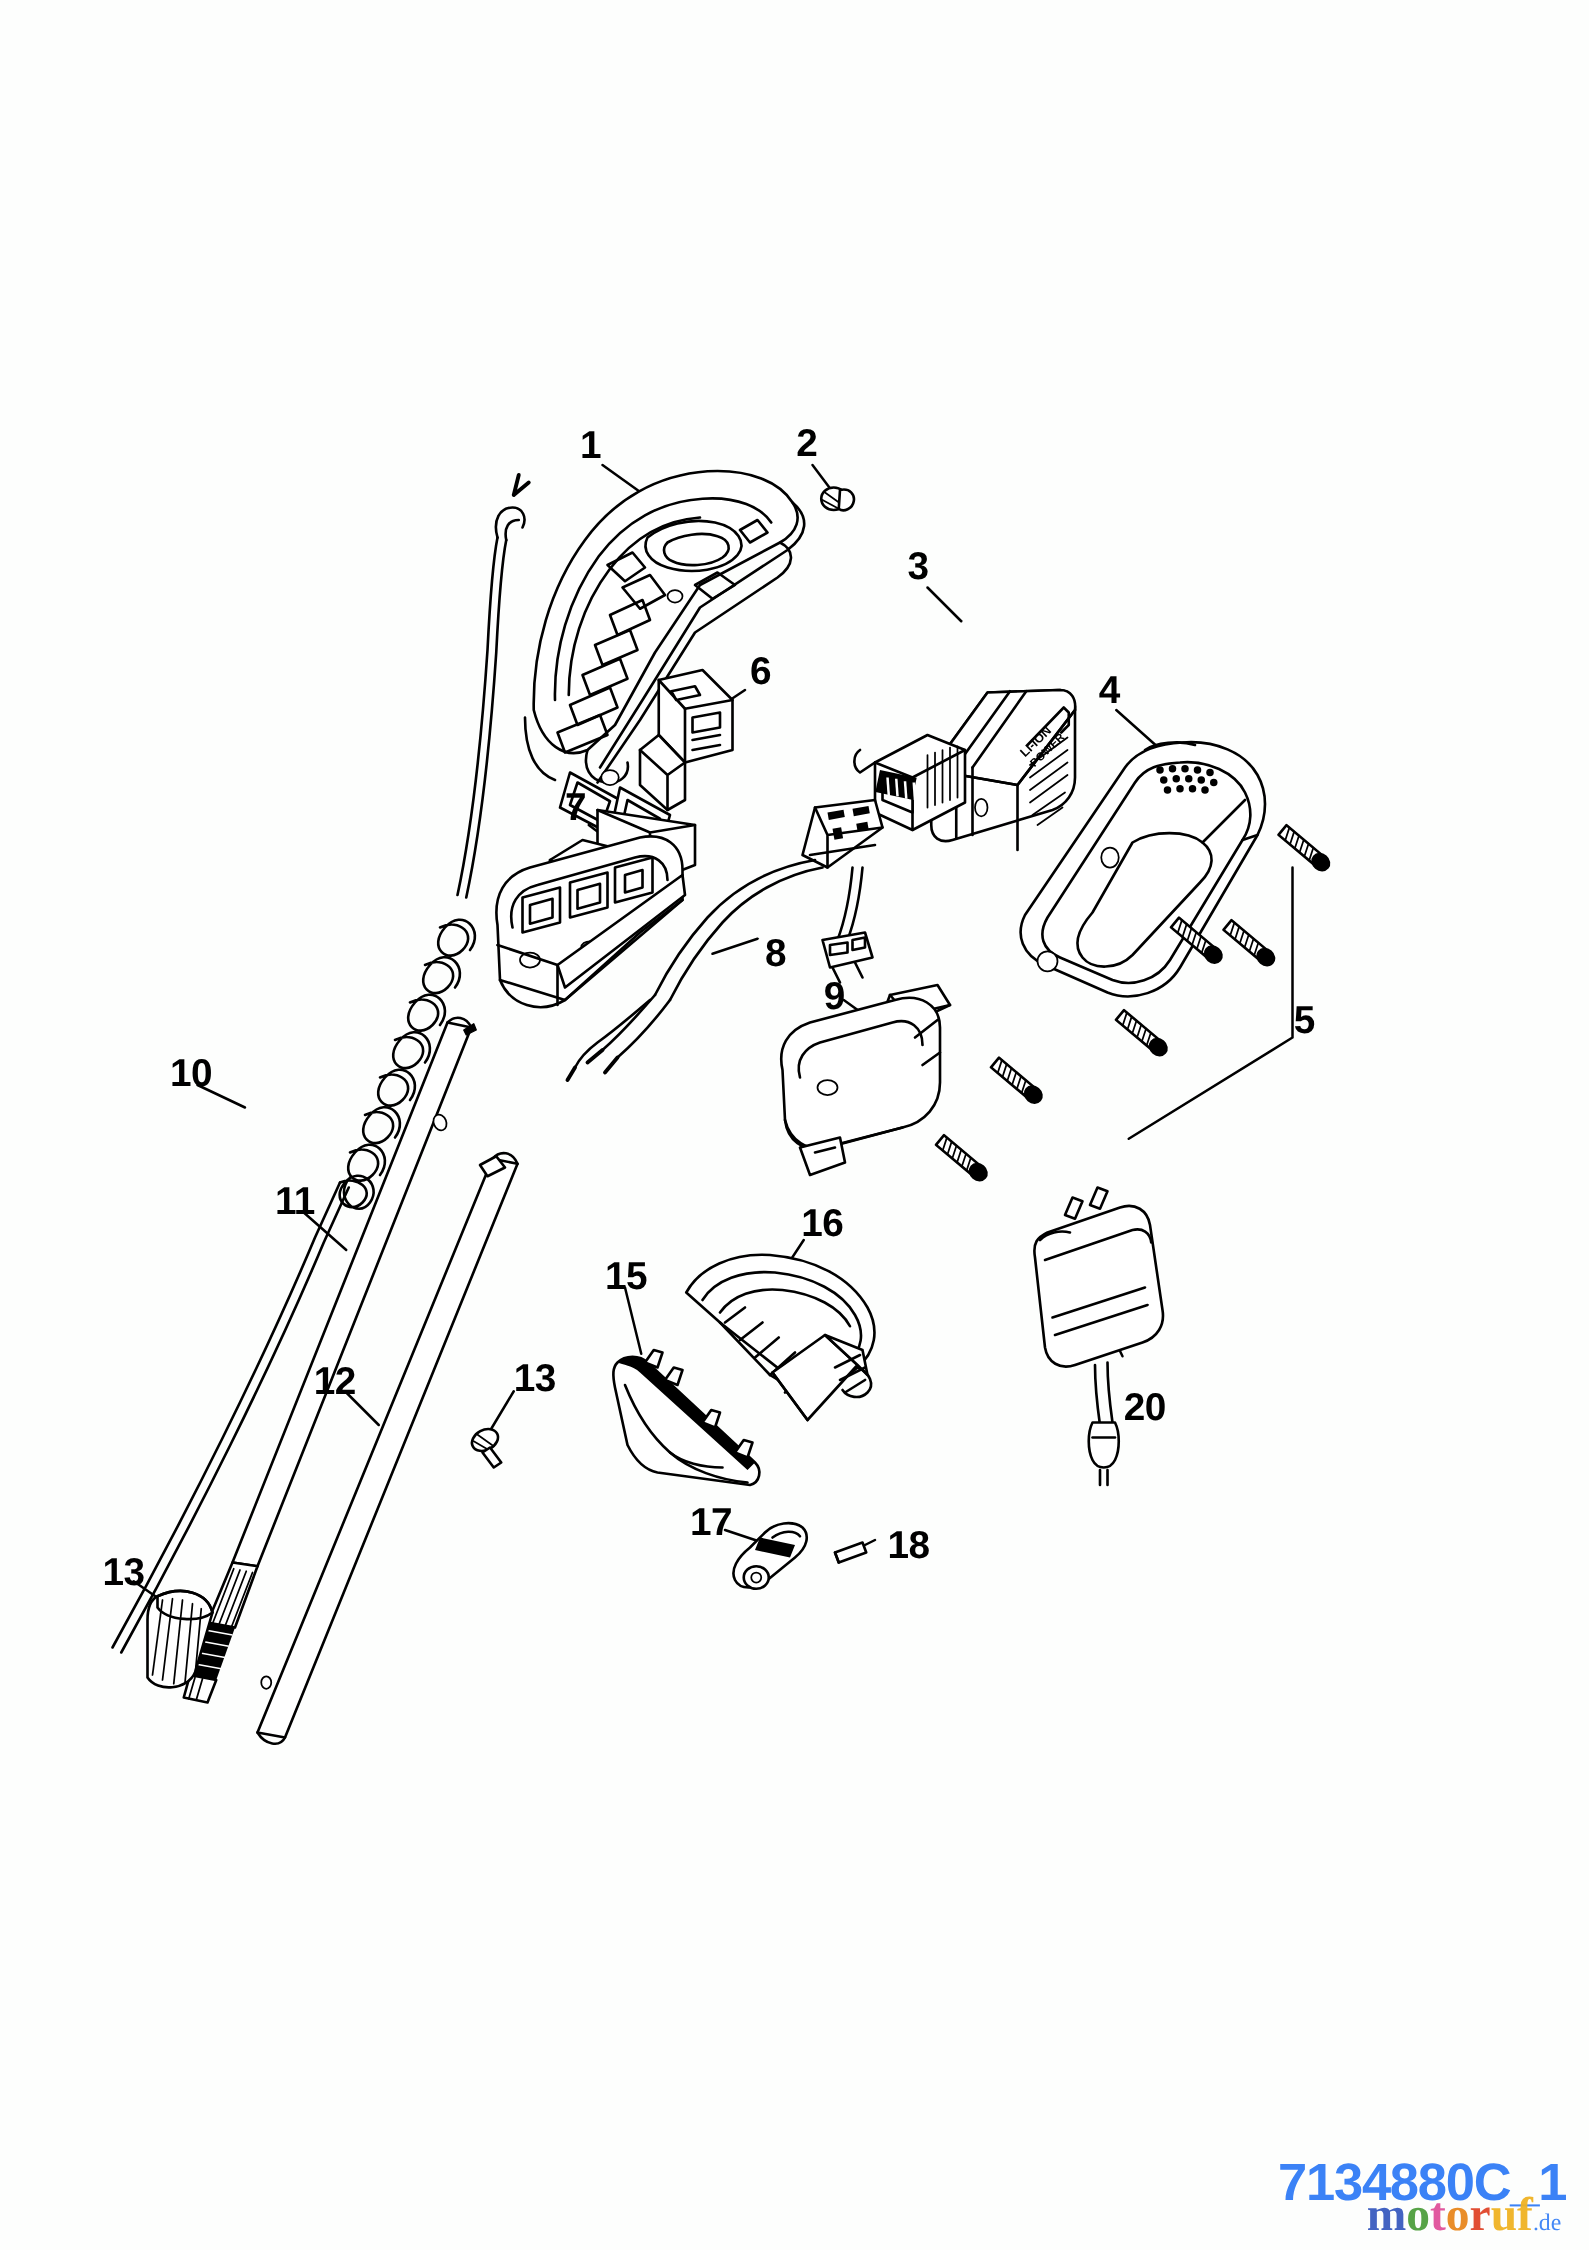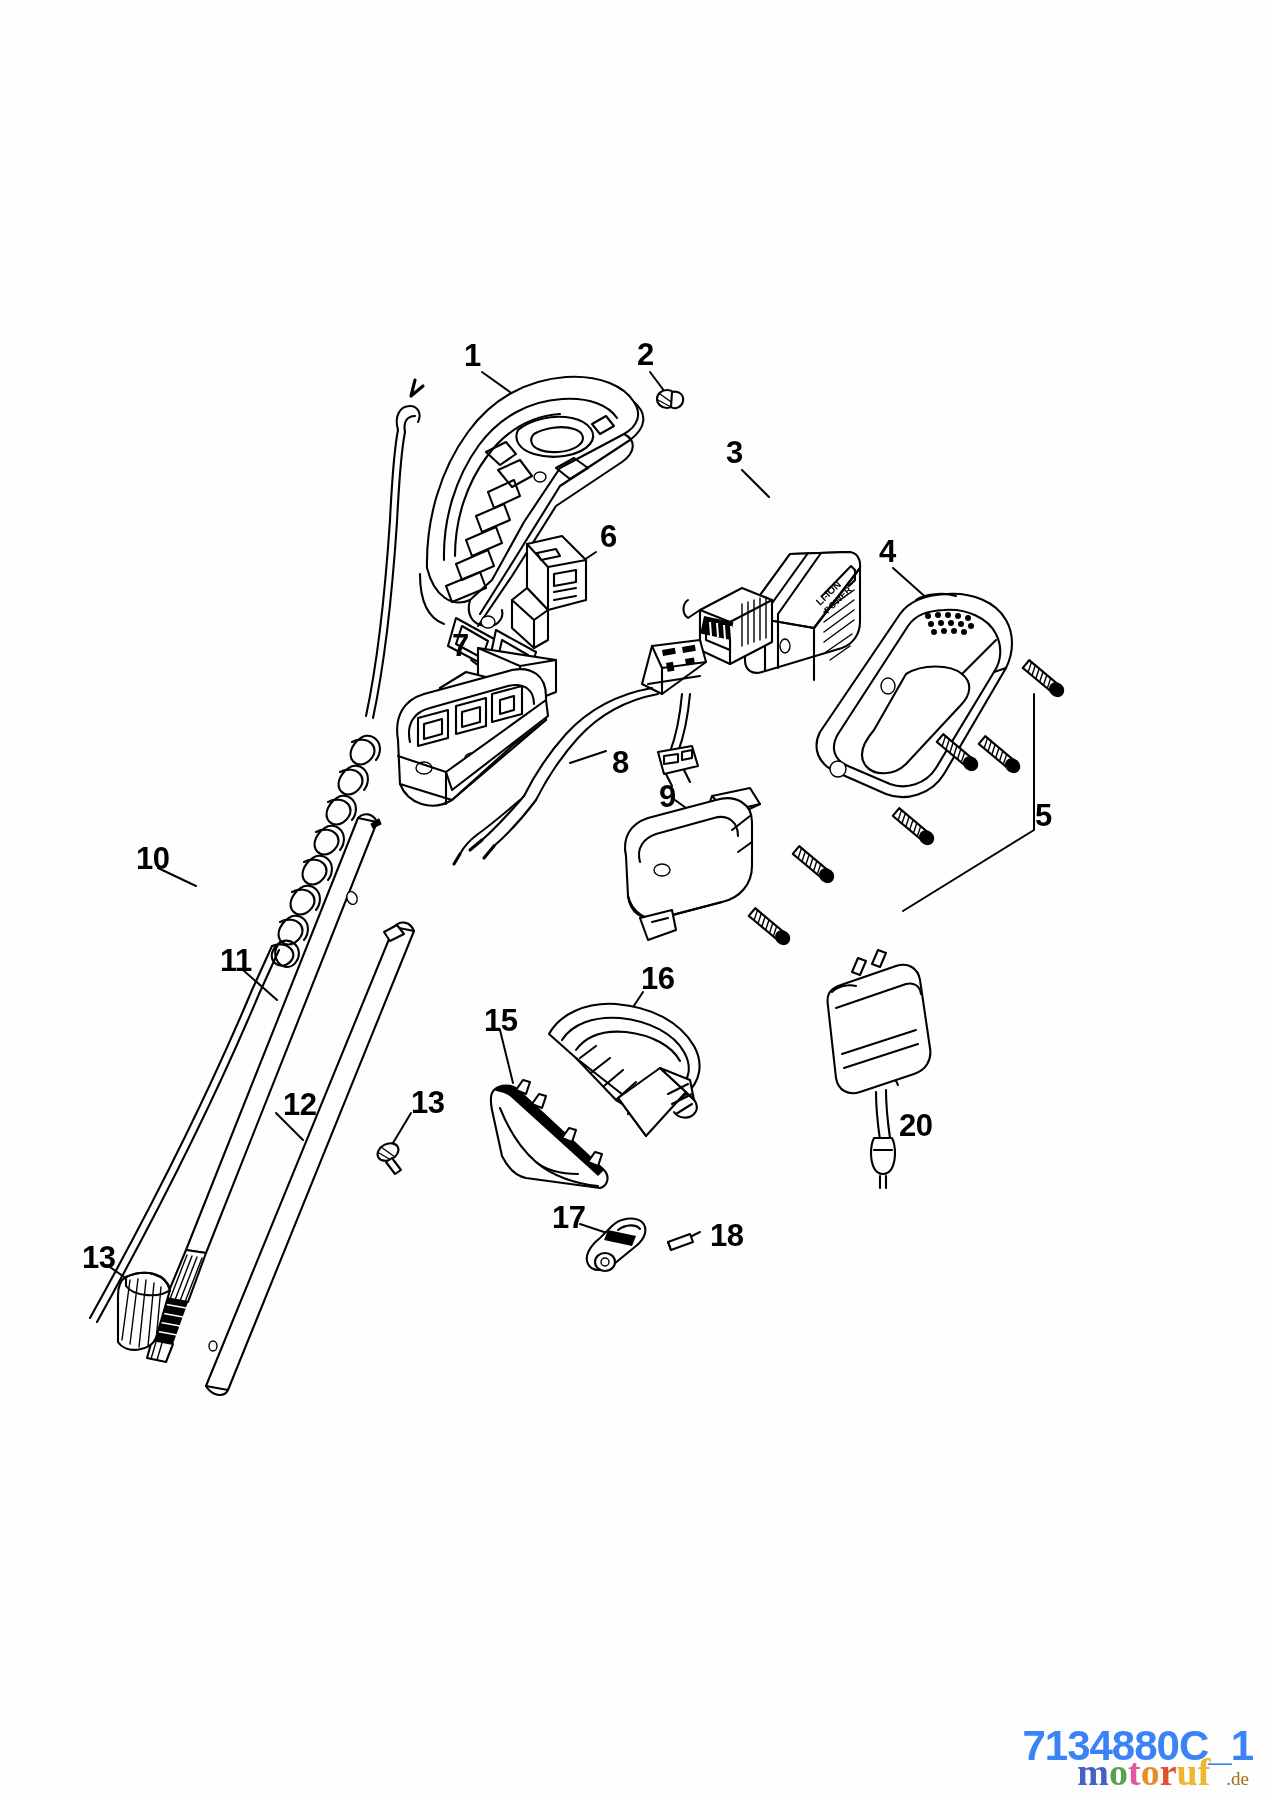--- a/index.html
+++ b/index.html
@@ -40,21 +40,21 @@
     position:absolute;
     right:22px;
     bottom:6px;
     font-family:"Liberation Serif",serif;
     font-size:38px;
     font-weight:bold;
     white-space:nowrap;
     opacity:.95;
   }
   #watermark span{display:inline-block;}
-  #watermark .suffix{font-size:19px;font-weight:normal;color:#a16207;vertical-align:baseline;margin-left:16px;}
+  #watermark .suffix{font-size:19px;font-weight:normal;color:#3b82f6;vertical-align:baseline;}
 </style>
 </head>
 <body>
 
 <div id="sheet">
 
 <svg id="diagram" viewBox="0 0 1271 1800">
   <defs>
     <style>
       .ln{fill:none;stroke:#000;stroke-width:2.1;stroke-linecap:round;stroke-linejoin:round;}
@@ -637,21 +637,21 @@
 <div class="callout" style="left:637px;top:339px;">2</div>
 <div class="callout" style="left:726px;top:437px;">3</div>
 <div class="callout" style="left:879px;top:536px;">4</div>
 <div class="callout" style="left:1035px;top:800px;">5</div>
 <div class="callout" style="left:600px;top:521px;">6</div>
 <div class="callout" style="left:452px;top:630px;">7</div>
 <div class="callout" style="left:612px;top:747px;">8</div>
 <div class="callout" style="left:659px;top:781px;">9</div>
 <div class="callout" style="left:136px;top:843px;">10</div>
 <div class="callout" style="left:220px;top:945px;">11</div>
-<div class="callout" style="left:251px;top:1089px;margin-left:32px;">12</div>
+<div class="callout" style="left:251px;top:1089px;">12</div>
 <div class="callout" style="left:82px;top:1242px;">13</div>
 <div class="callout" style="left:411px;top:1087px;">13</div>
 <div class="callout" style="left:484px;top:1005px;">15</div>
 <div class="callout" style="left:641px;top:963px;text-align:right;">16</div>
 <div class="callout" style="left:552px;top:1202px;text-align:right;">17</div>
 <div class="callout" style="left:710px;top:1220px;">18</div>
 <div class="callout" style="left:899px;top:1110px;">20</div>
 
 <div id="partnumber">7134880C_1</div>
 

